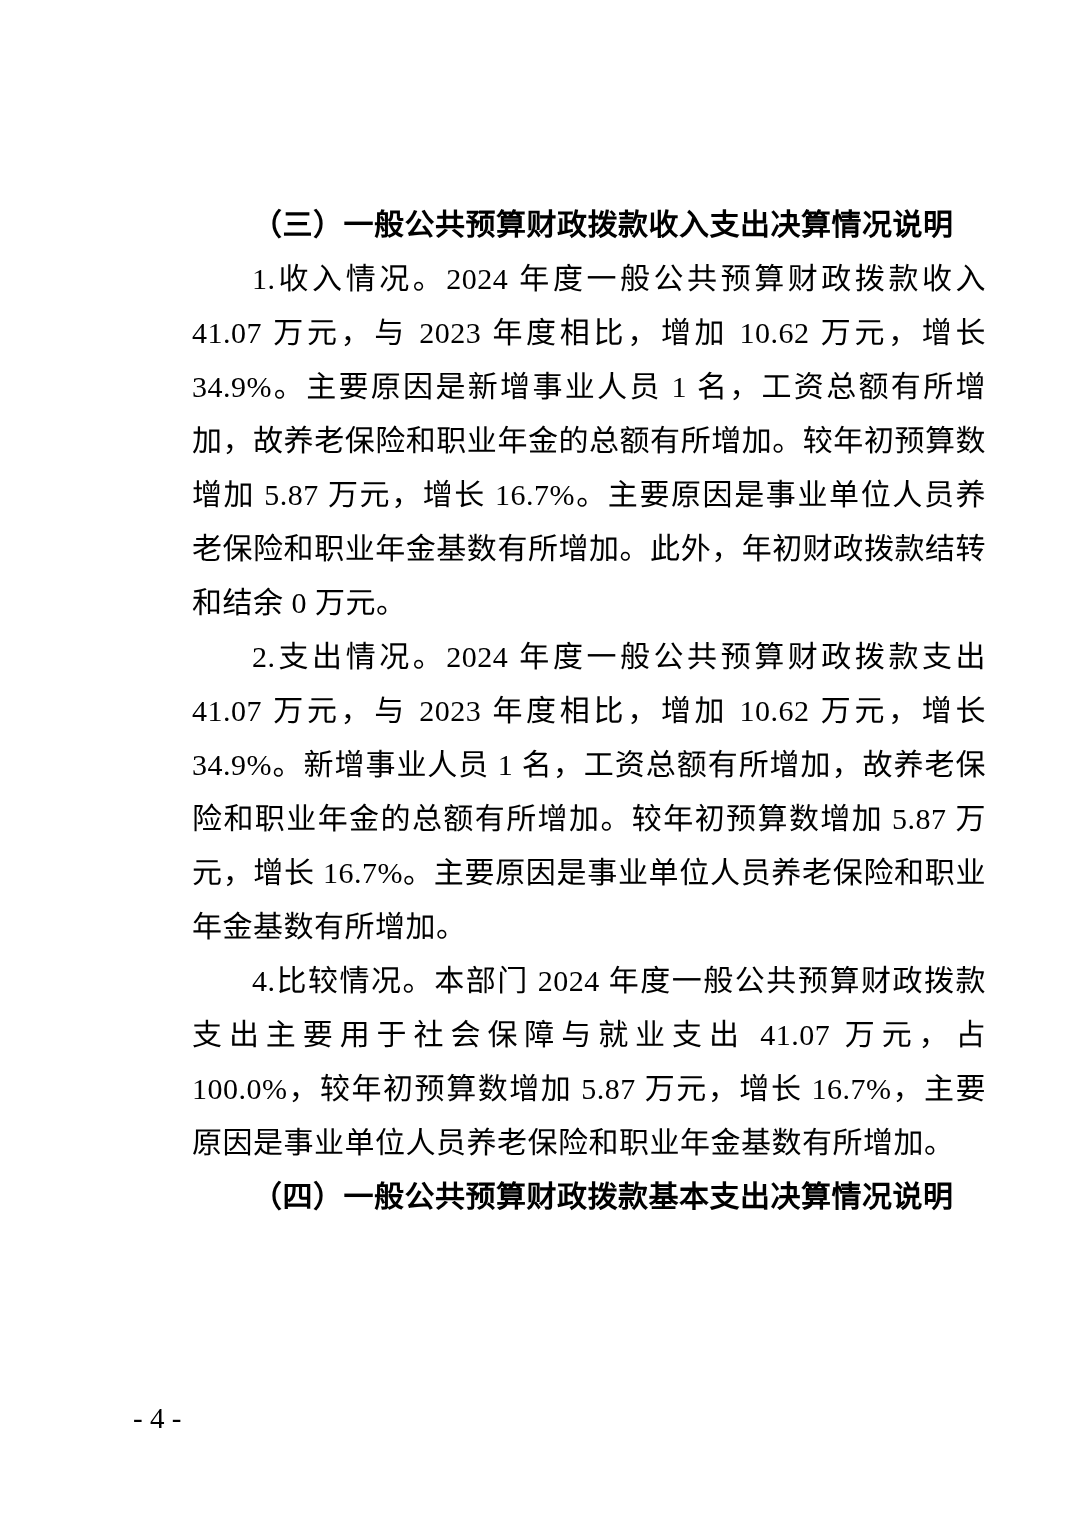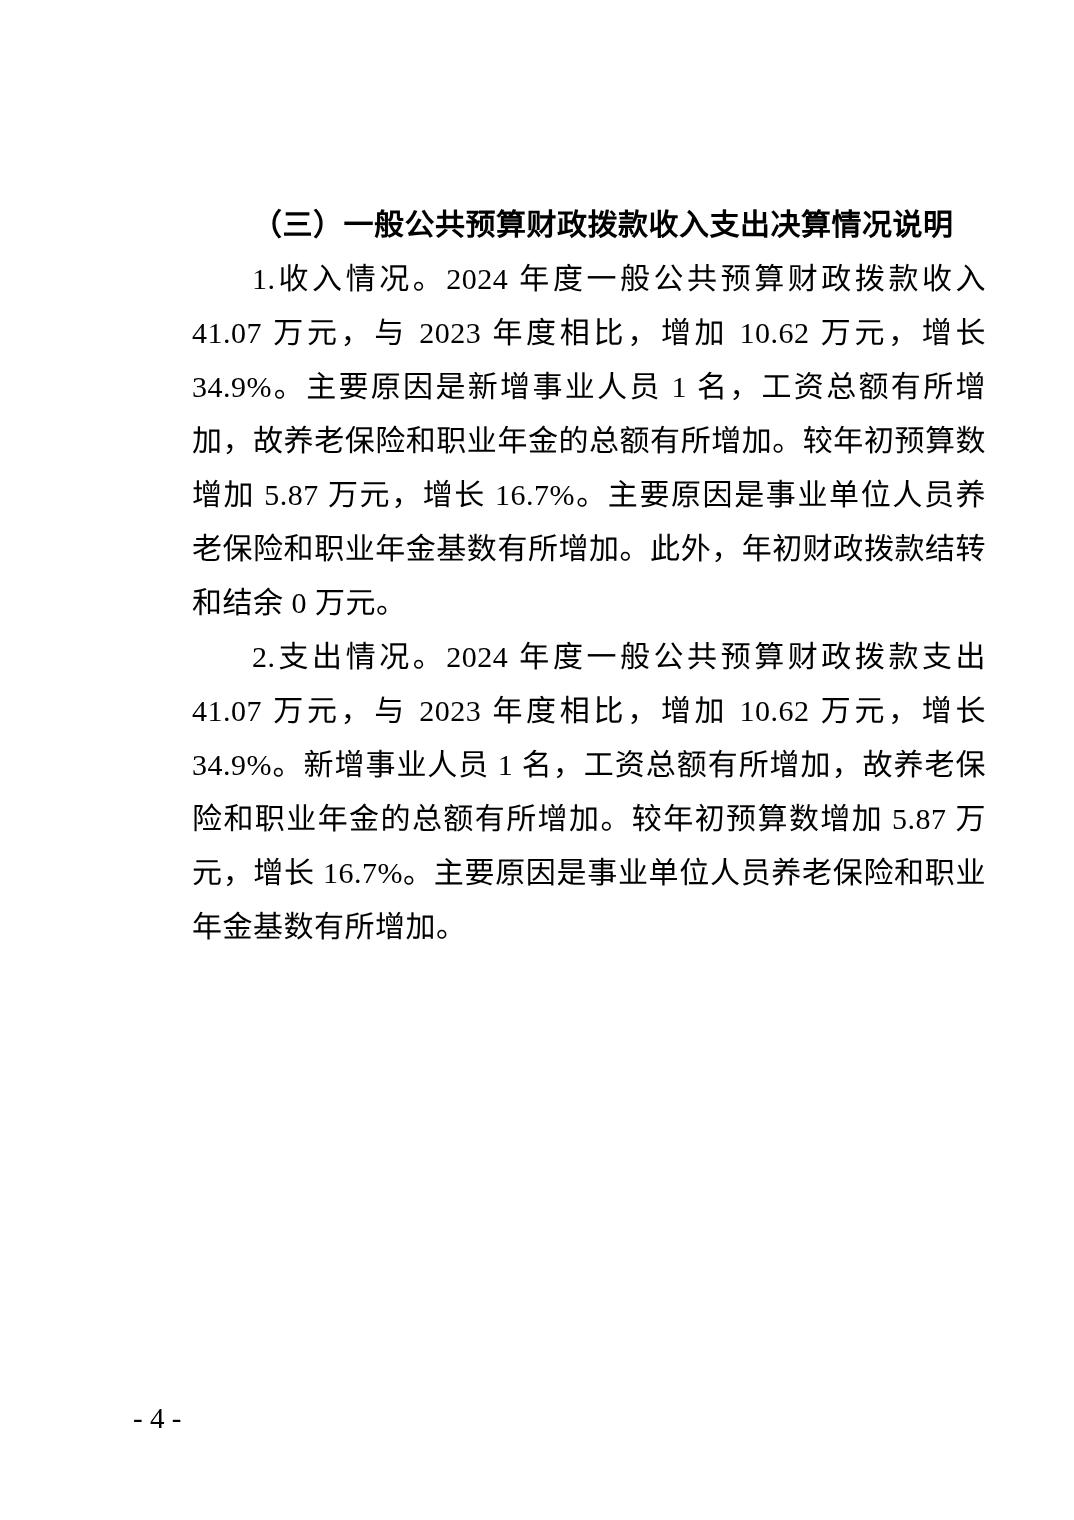--- a/index.html
+++ b/index.html
@@ -54,19 +54,21 @@
 <div class="page">
   <div class="content">
 
     <p class="heading">（三）一般公共预算财政拨款收入支出决算情况说明</p>
 
     <p><span class="lead">1.收入情况。</span><span>2024 年度一般公共预算财政拨款收入 41.07 万元，与 2023 年度相比，增加 10.62 万元，增长 34.9%。主要原因是新增事业人员 1 名，工资总额有所增加，故养老保险和职业年金的总额有所增加。较年初预算数增加 5.87 万元，增长 16.7%。主要原因是事业单位人员养老保险和职业年金基数有所增加。此外，年初财政拨款结转和结余 0 万元。</span></p>
 
     <p><span class="lead">2.支出情况。</span><span>2024 年度一般公共预算财政拨款支出 41.07 万元，与 2023 年度相比，增加 10.62 万元，增长 34.9%。新增事业人员 1 名，工资总额有所增加，故养老保险和职业年金的总额有所增加。较年初预算数增加 5.87 万元，增长 16.7%。主要原因是事业单位人员养老保险和职业年金基数有所增加。</span></p>
 
 
+    <p><span class="lead">4.比较情况。</span><span>本部门 2024 年度一般公共预算财政拨款支出主要用于社会保障与就业支出 41.07 万元，占 100.0%，较年初预算数增加 5.87 万元，增长 16.7%，主要原因是事业单位人员养老保险和职业年金基数有所增加。</span></p>
 
+    <p class="heading">（四）一般公共预算财政拨款基本支出决算情况说明</p>
 
 
   </div>
 
   <div class="page-footer">- 4 -</div>
 </div>
 
 </body></html>

